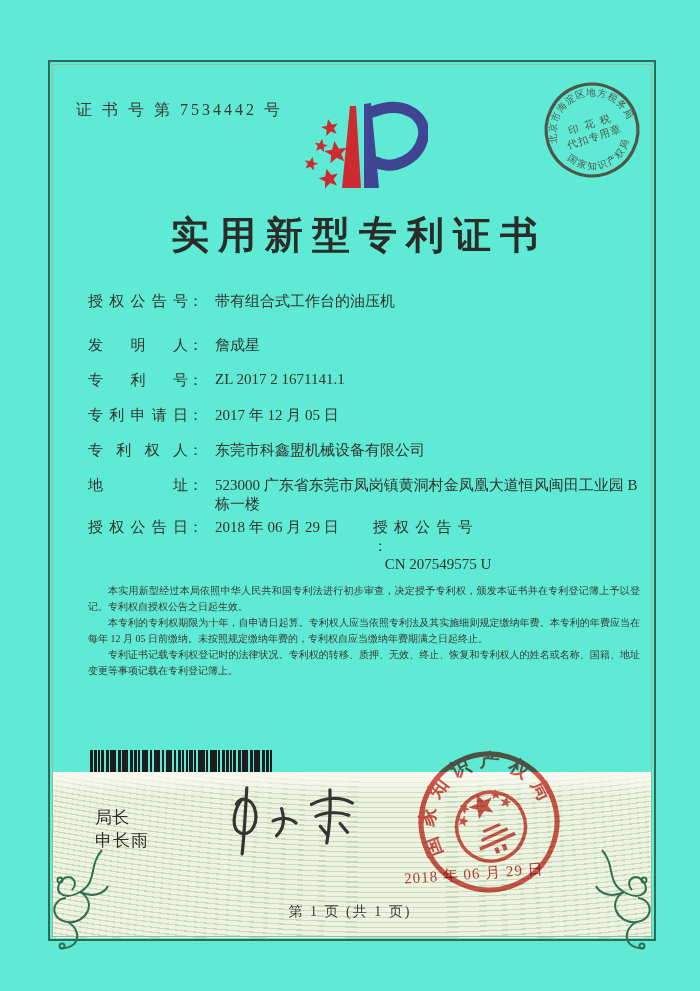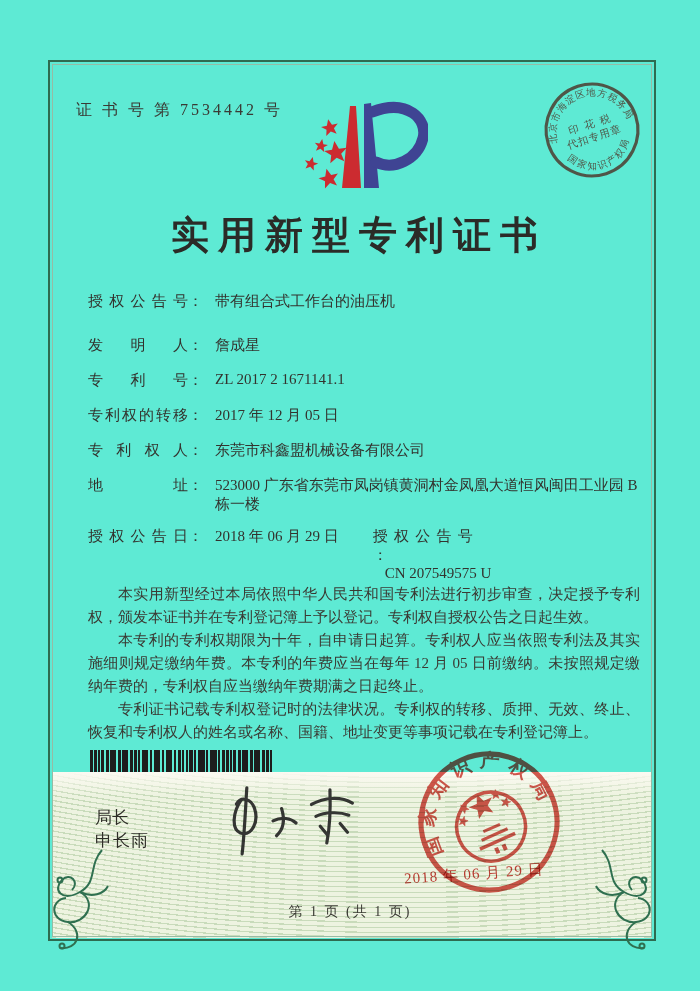--- a/index.html
+++ b/index.html
@@ -41,26 +41,26 @@
   }
   .title {
     position:absolute; left:0; right:0; top:210px; text-align:center;
     font-size:38px; font-weight:bold; letter-spacing:9px; color:#2b2b27; z-index:4;margin-left:18px;
   }
   .fields { position:absolute; left:88px; top:292px; width:560px; font-size:15px; z-index:4; }
   .row { display:flex; margin-bottom:16px; }
   .row .lab { flex:none; width:100px; text-align:justify; text-align-last:justify; }
   .row .val { margin-left:12px; max-width:440px; }
   .row.gap-big { margin-bottom:25px; }
-  .row.addr { margin-bottom:13px;justify-content:center; }
+  .row.addr { margin-bottom:4px;justify-content:center; }
   .grant-right { display:flex; margin-left:34px;flex-direction:column; }
   .grant-right .lab { flex:none; width:100px; text-align:justify; text-align-last:justify; }
   .paras {
     position:absolute; left:88px; top:583px; width:552px; z-index:4;
-    font-size:15px; line-height:23px; text-align:justify; color:#3a3a33;
+    font-size:10px; line-height:16px; text-align:justify; color:#3a3a33;
   }
   .paras p { text-indent:2em; }
   .barcode {
     position:absolute; left:90px; top:750px; width:182px; height:22px; z-index:4;
     background:
       repeating-linear-gradient(90deg,#1d1d1d 0 2px,transparent 2px 4px),
       repeating-linear-gradient(90deg,#1d1d1d 0 1px,transparent 1px 6px),
       repeating-linear-gradient(90deg,#1d1d1d 0 3px,transparent 3px 11px);
   }
   .director { position:absolute; left:95px; top:806px; z-index:4; font-size:17px; color:#2e2e28; }
@@ -139,21 +139,21 @@
       <span class="lab">发明人</span>
         <span>：</span>
       <span class="val">詹成星</span>
     </div>
     <div class="row">
       <span class="lab">专利号</span>
         <span>：</span>
       <span class="val">ZL 2017 2 1671141.1</span>
     </div>
     <div class="row">
-      <span class="lab">专利权的转移</span>
+      <span class="lab">专利申请日</span>
         <span>：</span>
       <span class="val">2017 年 12 月 05 日</span>
     </div>
     <div class="row">
       <span class="lab">专利权人</span>
         <span>：</span>
       <span class="val">东莞市科鑫盟机械设备有限公司</span>
     </div>
     <div class="row addr">
       <span class="lab">地址</span>

